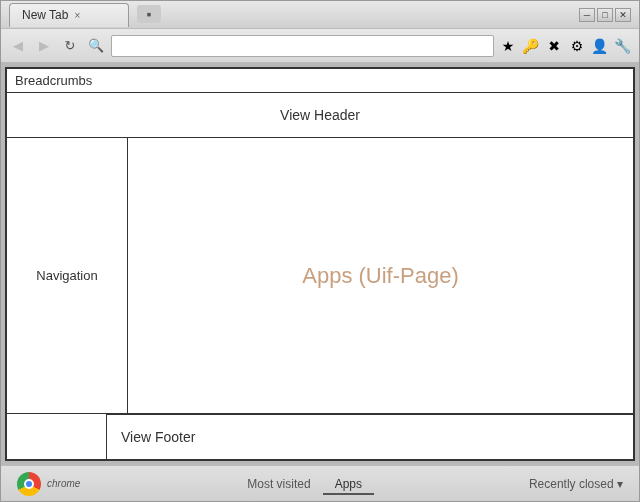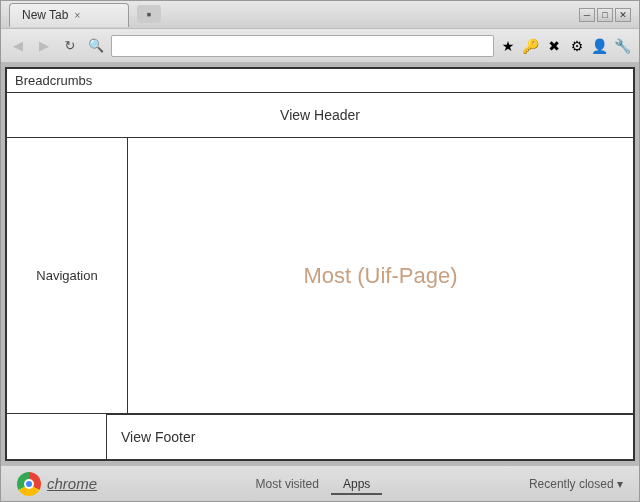--- a/index.html
+++ b/index.html
@@ -261,24 +261,23 @@
 
     .chrome-inner {
       width: 10px;
       height: 10px;
       border-radius: 50%;
       background: #4285f4;
       border: 2px solid white;
     }
 
     .chrome-text {
-      font-size: 15px;
+      font-size: 10px;
       color: #555;
       font-style: italic;
-      text-decoration: underline;
     }
 
     .bottom-tabs {
       display: flex;
       align-items: flex-end;
       gap: 0;
     }
 
     .bottom-tab {
       padding: 4px 12px 2px;
@@ -351,21 +350,21 @@
 
       <div class="view-header">
         <span>View Header</span>
       </div>
 
       <div class="content-area content-grow">
         <div class="navigation-panel">
           <span>Navigation</span>
         </div>
         <div class="page-main">
-          <span class="page-label">Most (Uif-Page)</span>
+          <span class="page-label">Apps (Uif-Page)</span>
         </div>
       </div>
 
       <div class="view-footer-wrapper">
         <div class="footer-spacer"></div>
         <div class="view-footer">
           <span>View Footer</span>
         </div>
       </div>
 

